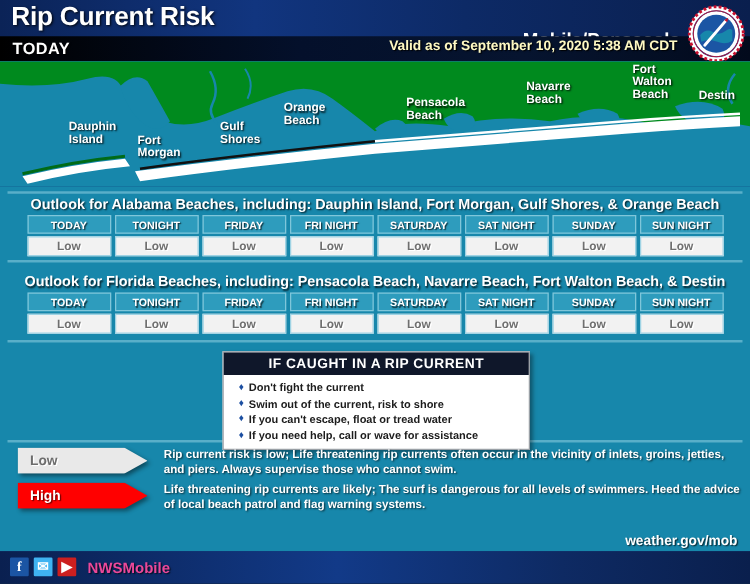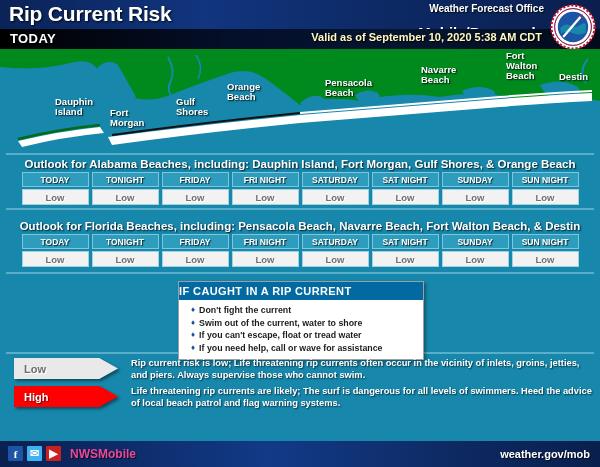--- a/index.html
+++ b/index.html
@@ -46,22 +46,22 @@
     display:flex;align-items:center;justify-content:center;
     font-size:8.5px;font-weight:bold;color:#fff;text-shadow:1px 1px 1px rgba(0,0,0,.75);}
   .vcell{width:67px;height:16px;border:1px solid #9fd3e4;
     display:flex;align-items:center;justify-content:center;
     font-size:9.5px;font-weight:bold;color:#6f6f6f;text-shadow:1px 1px 0 #fff;}
   .v-low{background:#f2f2f2;}
 
   
   .advice{position:absolute;left:178px;top:281px;width:246px;
     background:#ffffff;border:1px solid #9aa0a6;box-shadow:2px 2px 3px rgba(0,0,0,.35);}
-  .advice-head{background:#0369a1;color:#fff;font-size:11px;font-weight:bold;
-    padding:3px 0 3px;letter-spacing:.4px;}
+  .advice-head{background:#0f172a;color:#fff;font-size:11px;font-weight:bold;
+    text-align:center;padding:3px 0 3px;letter-spacing:.4px;}
   .advice-list{padding:4px 0 5px 12px;}
   .advice-item{font-size:8.8px;font-weight:bold;color:#1c1c1c;line-height:12.6px;
     display:flex;align-items:flex-start;}
   .adv-bullet{color:#1c4fa1;margin-right:4px;font-size:8px;line-height:12.6px;}
 
   
   .legend{position:absolute;left:0;top:358px;width:600px;}
   .legrow{position:relative;height:28px;}
   .banner{position:absolute;left:14px;height:21px;width:104px;
     filter:drop-shadow(2px 2px 1.5px rgba(0,0,0,.45));}
@@ -81,31 +81,30 @@
   .footer{position:absolute;left:0;top:441px;width:600px;height:26px;
     background:linear-gradient(90deg,#0a2050 0%,#123a88 45%,#0e2a63 75%,#0a1f4d 100%);}
   .social{position:absolute;left:8px;top:446px;display:flex;align-items:center;gap:4px;}
   .sicon{width:15px;height:15px;display:flex;align-items:center;justify-content:center;
     font-size:11px;font-weight:bold;color:#fff;border-radius:1px;}
   .fb{background:#1b55a4;font-family:"Liberation Serif",serif;}
   .tw{background:#3fb3f2;}
   .yt{background:#cc1f1f;}
   .handle{position:absolute;left:70px;top:447px;font-size:12px;font-weight:bold;color:#ec4899;
     text-shadow:1px 1px 1px rgba(0,0,0,.7);}
-  .weblink{position:absolute;right:10px;top:448px;font-size:11px;font-weight:bold;color:#fff;
+  .weblink{position:absolute;right:10px;top:427px;font-size:11px;font-weight:bold;color:#fff;
     text-shadow:1px 1px 1px rgba(0,0,0,.7);}
 </style>
 </head>
 <body>
 
 <div class="stage">
 
   <div class="header">
     <div class="title">Rip Current Risk</div>
-    <div class="wfo-line1">Weather Forecast Office</div>
     <div class="wfo-line2">Mobile/Pensacola</div>
   </div>
   <div class="todayband"></div>
   <div class="todaytxt">TODAY</div>
   <div class="validtxt">Valid as of September 10, 2020 5:38 AM CDT</div>
 
   <svg class="nws-seal" viewBox="0 0 100 100">
     <circle cx="50" cy="50" r="48" fill="#ffffff"></circle>
     <circle cx="50" cy="50" r="47" fill="none" stroke="#c8102e" stroke-width="5" stroke-dasharray="5 4"></circle>
     <circle cx="50" cy="50" r="40" fill="#ffffff" stroke="#1b3d8f" stroke-width="2"></circle>
@@ -209,21 +208,21 @@
 
   <div class="advice">
     <div class="advice-head">IF CAUGHT IN A RIP CURRENT</div>
     <div class="advice-list">
       <div class="advice-item">
         <span class="adv-bullet">♦</span>
         <span>Don't fight the current</span>
       </div>
       <div class="advice-item">
         <span class="adv-bullet">♦</span>
-        <span>Swim out of the current, water to shore</span>
+        <span>Swim out of the current, risk to shore</span>
       </div>
       <div class="advice-item">
         <span class="adv-bullet">♦</span>
         <span>If you can't escape, float or tread water</span>
       </div>
       <div class="advice-item">
         <span class="adv-bullet">♦</span>
         <span>If you need help, call or wave for assistance</span>
       </div>
     </div>

